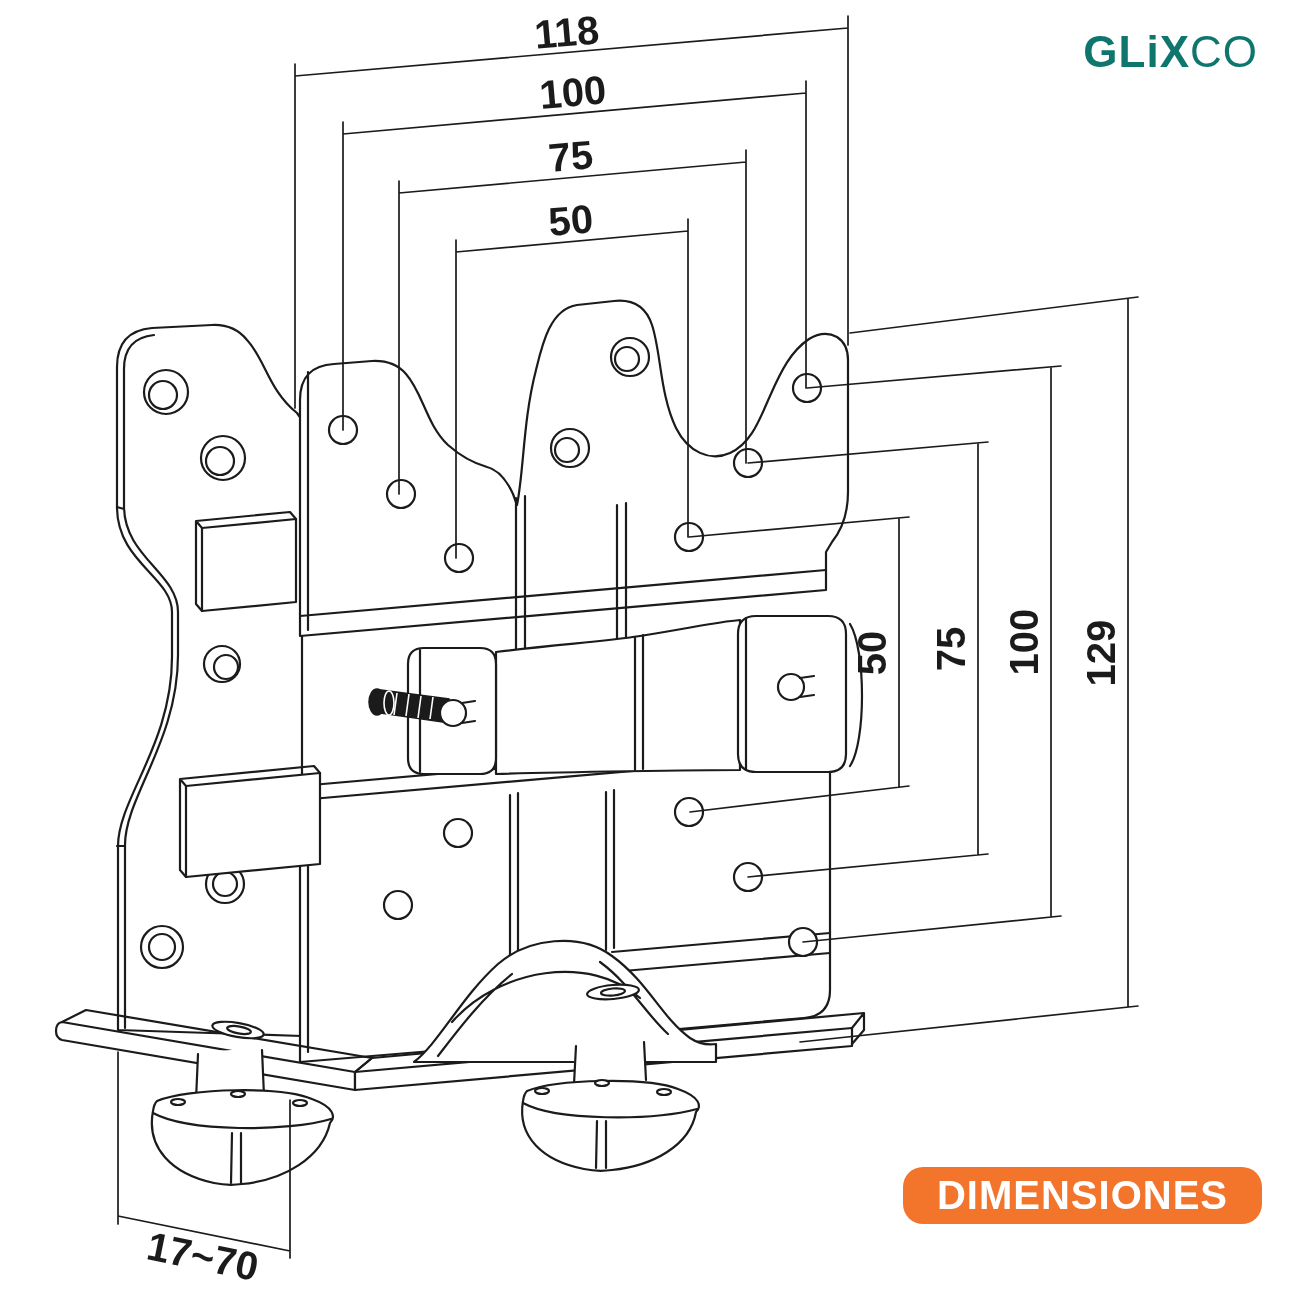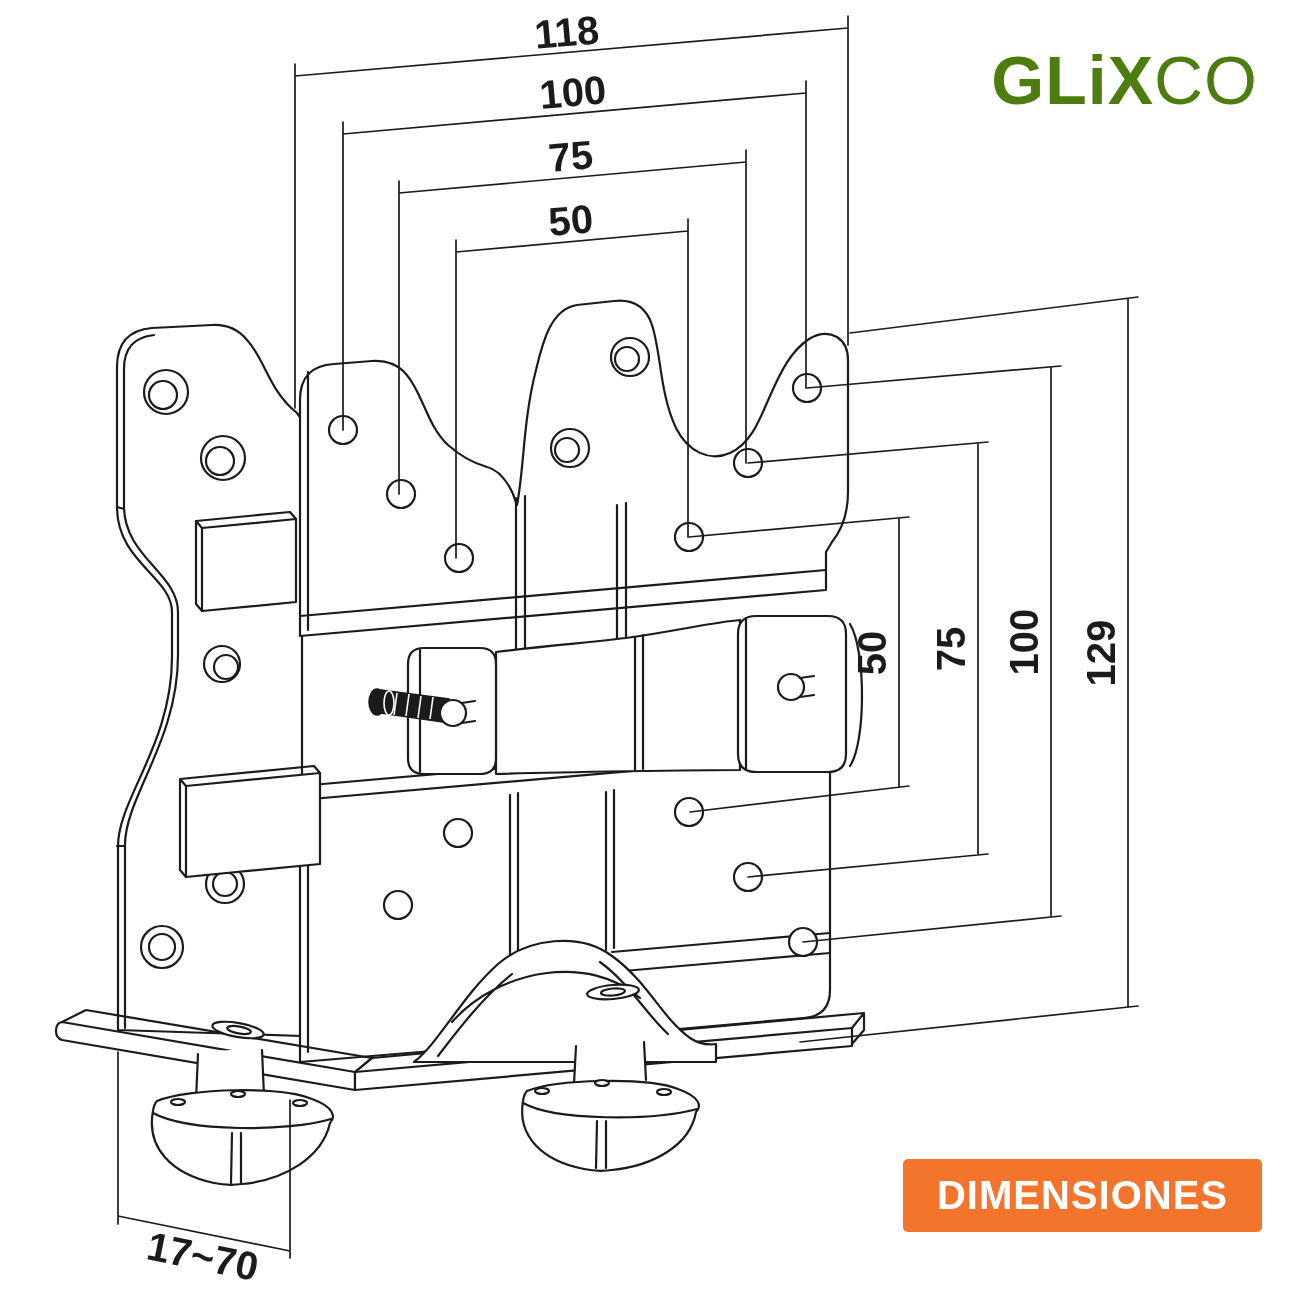--- a/index.html
+++ b/index.html
@@ -6,26 +6,26 @@
   #stage{position:relative;width:1300px;height:1300px;background:#ffffff;overflow:hidden;
          font-family:"Liberation Sans",sans-serif;}
   #drawing{position:absolute;left:0;top:0;}
   .ln{fill:#ffffff;stroke:#1b1b1b;stroke-width:2.2;stroke-linejoin:round;stroke-linecap:round;}
   .st{fill:none;stroke:#1b1b1b;stroke-width:2.2;stroke-linejoin:round;stroke-linecap:round;}
   .thin{fill:none;stroke:#1b1b1b;stroke-width:1.7;stroke-linecap:round;}
   .dark{fill:#1b1b1b;stroke:#1b1b1b;stroke-width:1.5;}
   .wht{fill:none;stroke:#ffffff;stroke-width:1.6;}
   .hole{fill:#ffffff;stroke:#1b1b1b;stroke-width:2.2;}
   .dimtxt{font-family:"Liberation Sans",sans-serif;font-weight:bold;font-size:40px;fill:#1b1b1b;text-anchor:middle;}
-  #brand{position:absolute;top:46px;right:42px;font-size:68px;letter-spacing:1px;color:#4d7c0f;
+  #brand{position:absolute;top:30px;right:42px;font-size:44px;letter-spacing:1px;color:#0f766e;
          line-height:1;user-select:none;}
   #brand .b{font-weight:bold;}
   #brand .l{font-weight:normal;}
-  #badge{position:absolute;right:38px;bottom:68px;background:#F2752B;color:#ffffff;
-         font-weight:bold;font-size:40px;letter-spacing:1px;padding:14px 34px;border-radius:5px;}
+  #badge{position:absolute;right:38px;bottom:76px;background:#F2752B;color:#ffffff;
+         font-weight:bold;font-size:40px;letter-spacing:1px;padding:6px 34px;border-radius:20px;}
 </style>
 </head>
 <body>
 
 <div id="stage">
 
   <svg id="drawing" width="1300" height="1300" viewBox="0 0 1300 1300">
 
     <g>
       <path class="ln" d="M152 328 L212 325 Q234 324 247 340 C265 359 269 391 297 413 L302 420 L302 1036 L118 1030 L118 846 C118 799 172 744 172 657 L172 612 C172 577 117 562 117 507 L117 367 Q117 331 152 328 Z"></path>

